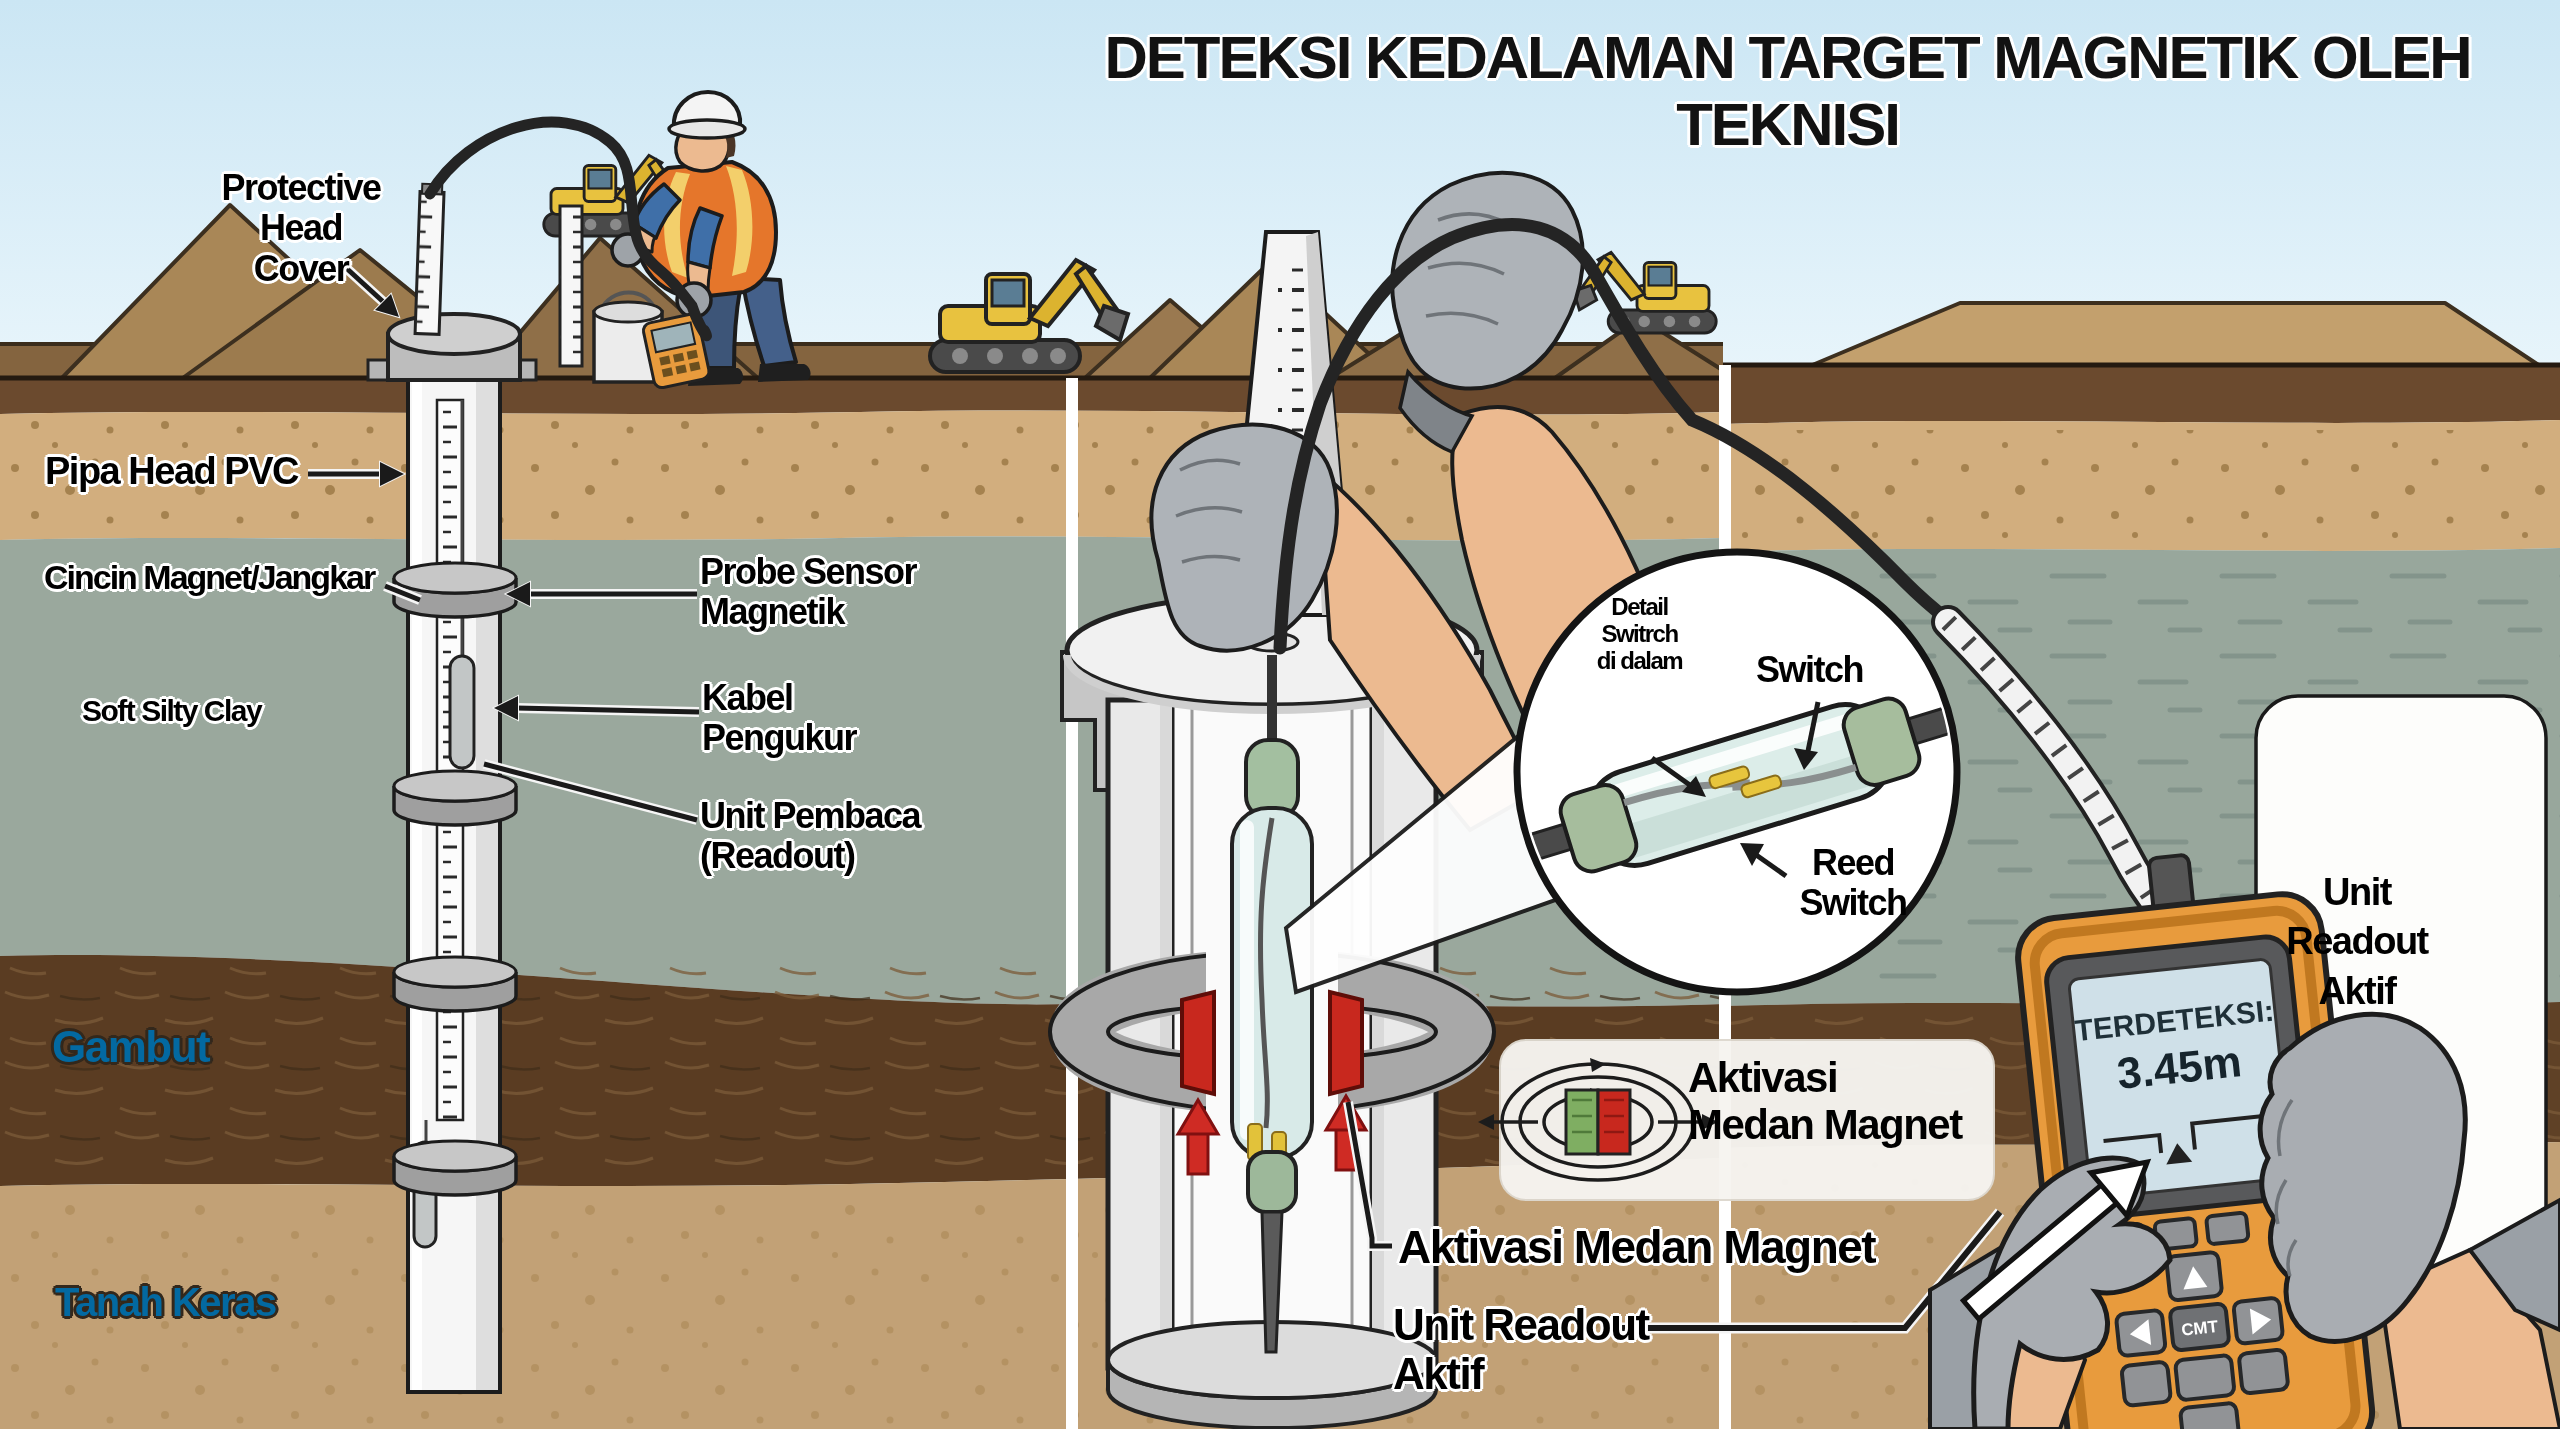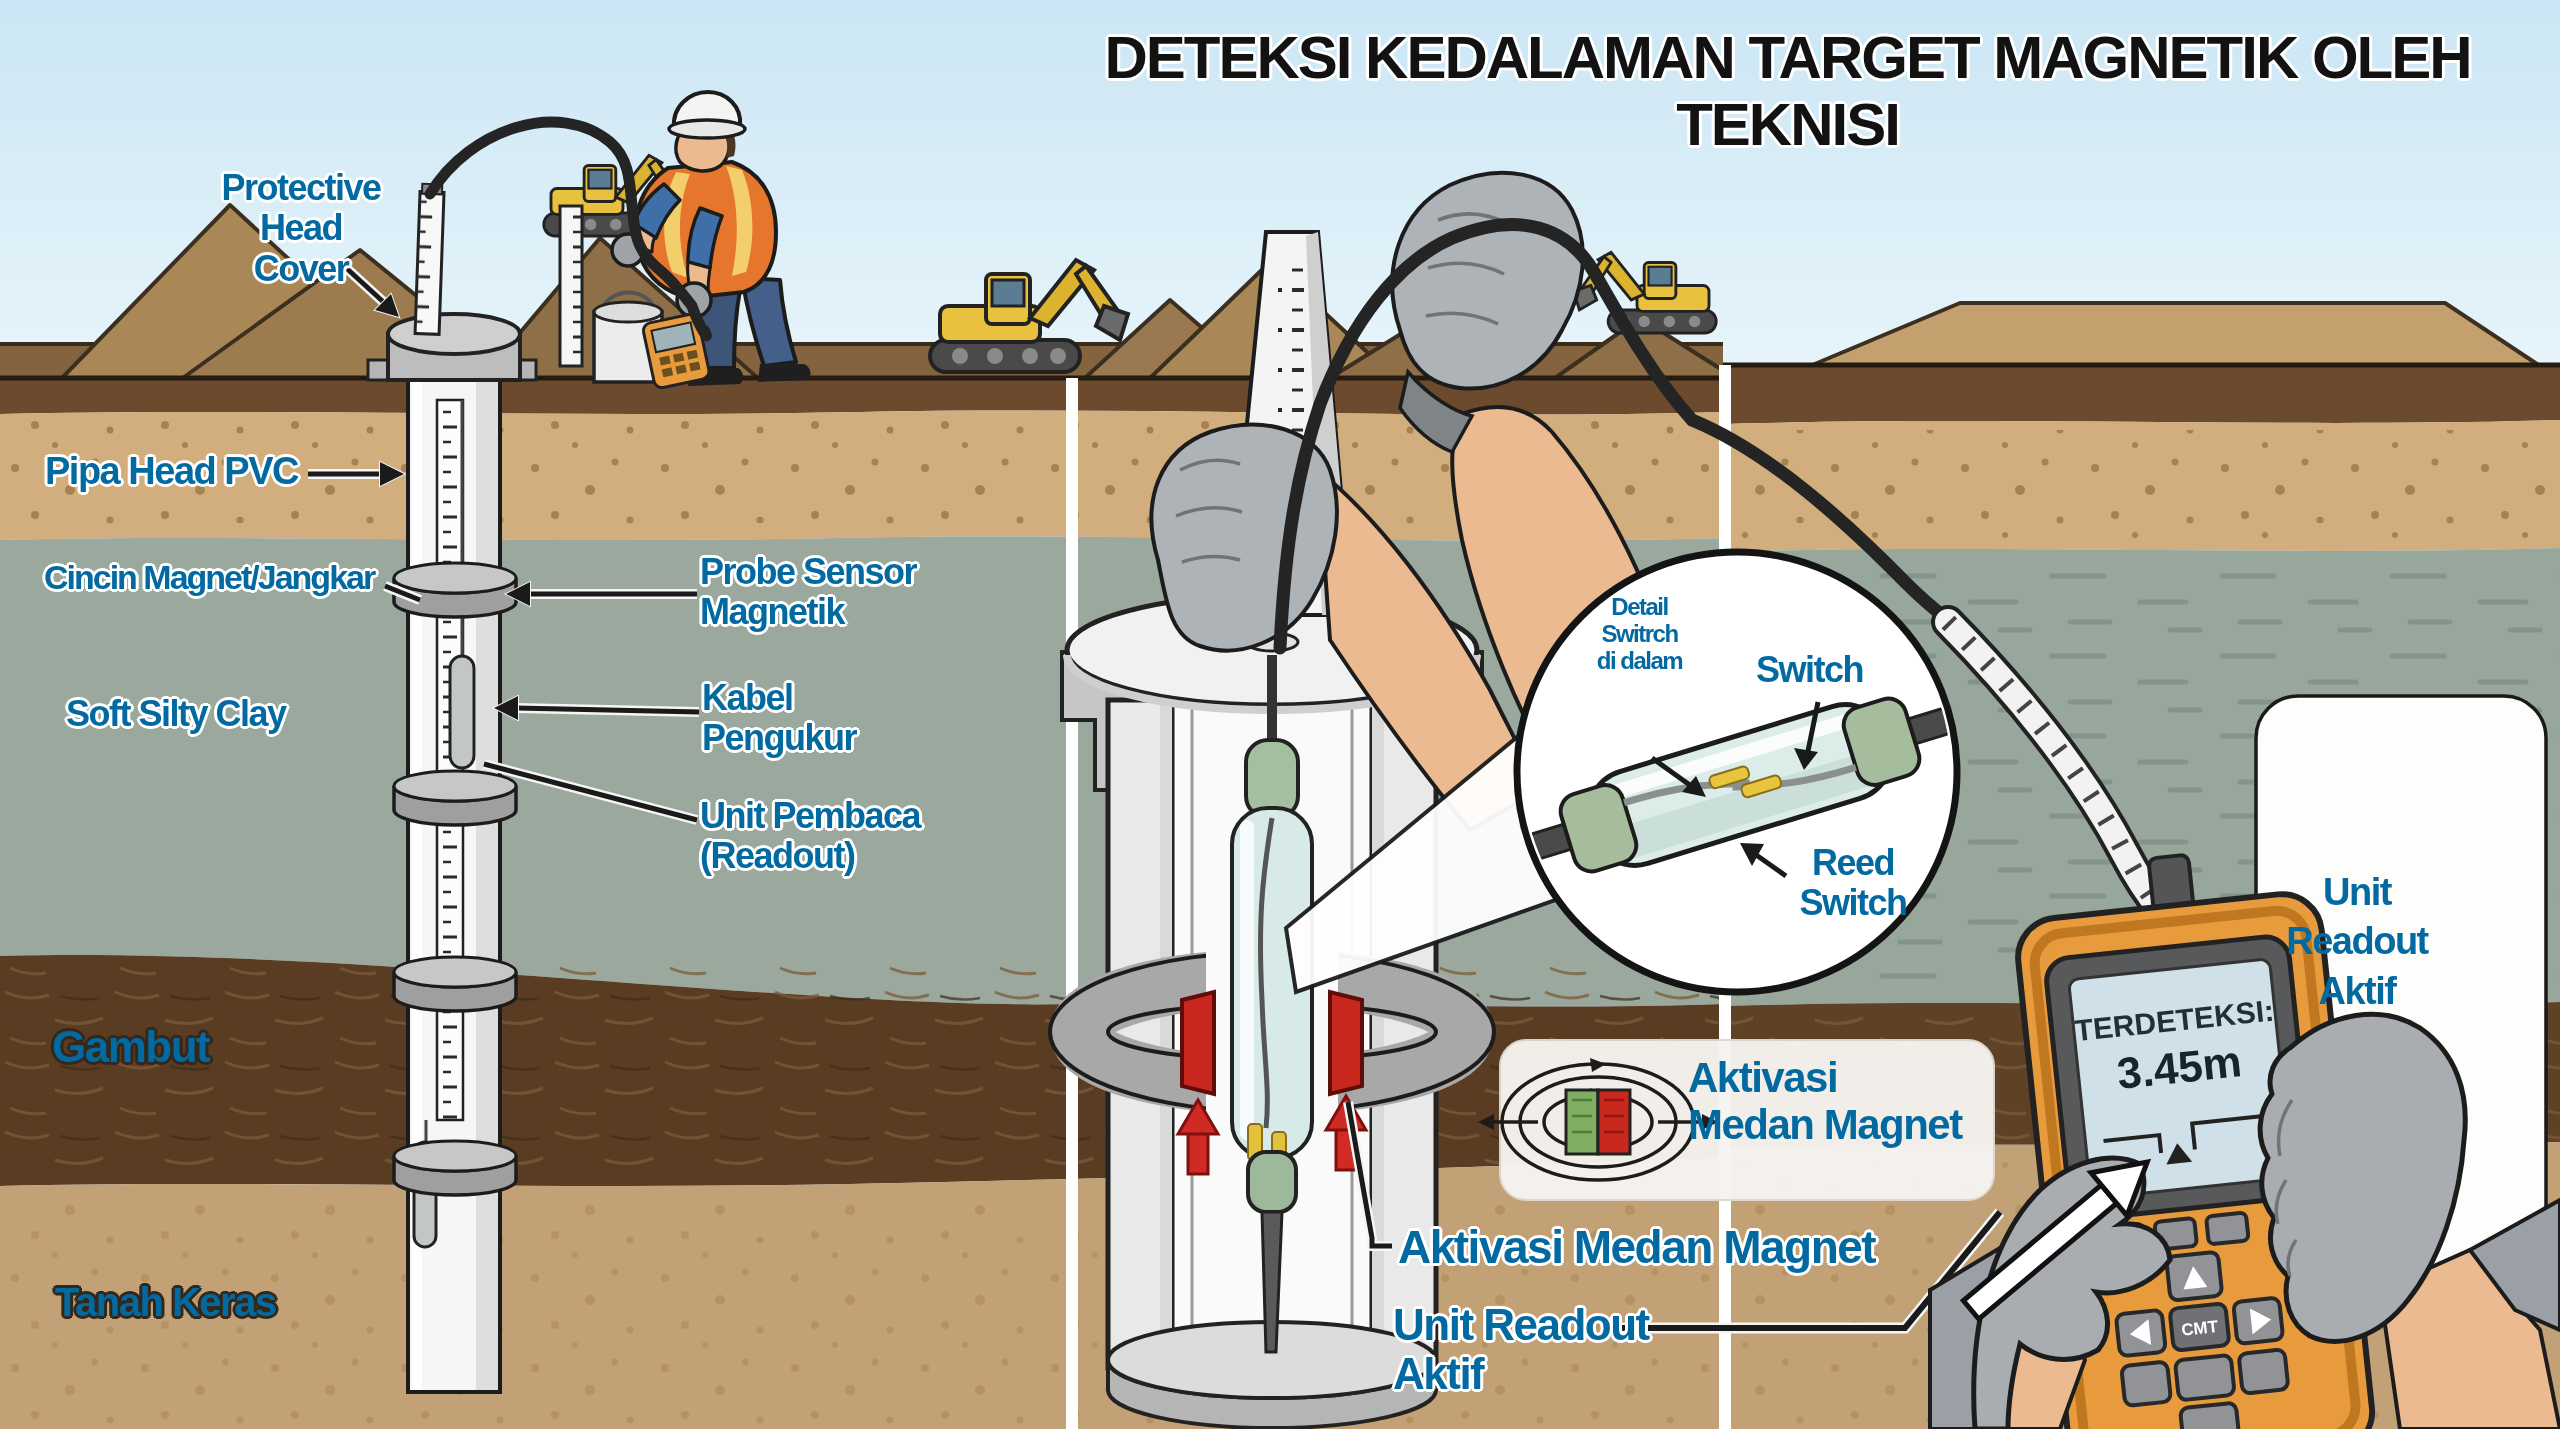--- a/index.html
+++ b/index.html
@@ -1,20 +1,20 @@
 <!DOCTYPE html>
 <html><head>
 <meta charset="utf-8">
 <style>
   html,body{margin:0;padding:0;background:#222;}
   .stage{position:relative;width:2560px;height:1429px;overflow:hidden;background:#d9edf7;
          font-family:"Liberation Sans",sans-serif;}
   .stage svg.art{position:absolute;left:0;top:0;z-index:1;}
   .labels{position:absolute;left:0;top:0;width:2560px;height:1279px;z-index:5;pointer-events:none;}
-  .lbl{position:absolute;font-family:"Liberation Sans",sans-serif;font-weight:700;color:#0369a1;
+  .lbl{position:absolute;font-family:"Liberation Sans",sans-serif;font-weight:700;color:#000000;
        letter-spacing:-1.5px;line-height:1.12;white-space:pre-line;
        text-shadow:-2px -2px 0 #fff,2px -2px 0 #fff,-2px 2px 0 #fff,2px 2px 0 #fff,
                    3px 0 0 #fff,-3px 0 0 #fff,0 3px 0 #fff,0 -3px 0 #fff;}
   .lbl-light{color:#0369a1;
        text-shadow:-2px -2px 0 #33281c,2px -2px 0 #33281c,-2px 2px 0 #33281c,2px 2px 0 #33281c,
                    3px 0 0 #33281c,-3px 0 0 #33281c,0 3px 0 #33281c,0 -3px 0 #33281c;}
   .title{font-size:60px;font-weight:800;letter-spacing:-2px;text-align:center;color:#121212;}
   .svgtxt{font-family:"Liberation Sans",sans-serif;font-weight:700;}
 </style>
 </head>
@@ -397,21 +397,21 @@
 </g>
 </svg>
 
 <div class="labels">
   <div class="lbl title" style="left:1030px;top:24px;width:1515px;">DETEKSI KEDALAMAN TARGET MAGNETIK OLEH TEKNISI</div>
 
   <div class="lbl" style="left:212px;top:168px;width:178px;font-size:36px;text-align:center;">Protective
 Head Cover</div>
   <div class="lbl" style="left:45px;top:450px;font-size:38px;">Pipa Head PVC</div>
   <div class="lbl" style="left:44px;top:558px;font-size:34px;letter-spacing:-2px;">Cincin Magnet/Jangkar</div>
-  <div class="lbl" style="left:32px;top:694px;font-size:36px;padding-left:34px;">Soft Silty Clay</div>
+  <div class="lbl" style="left:48px;top:694px;font-size:30px;padding-left:34px;">Soft Silty Clay</div>
   <div class="lbl" style="left:700px;top:552px;font-size:36px;">Probe Sensor
 Magnetik</div>
   <div class="lbl" style="left:702px;top:678px;font-size:36px;">Kabel
 Pengukur</div>
   <div class="lbl" style="left:700px;top:796px;font-size:36px;">Unit Pembaca
 (Readout)</div>
   <div class="lbl lbl-light" style="left:52px;top:1022px;font-size:44px;">Gambut</div>
   <div class="lbl lbl-light" style="left:55px;top:1280px;font-size:40px;">Tanah Keras</div>
 
   <div class="lbl" style="left:1552px;top:594px;width:175px;font-size:24px;text-align:center;text-shadow:none;">Detail

